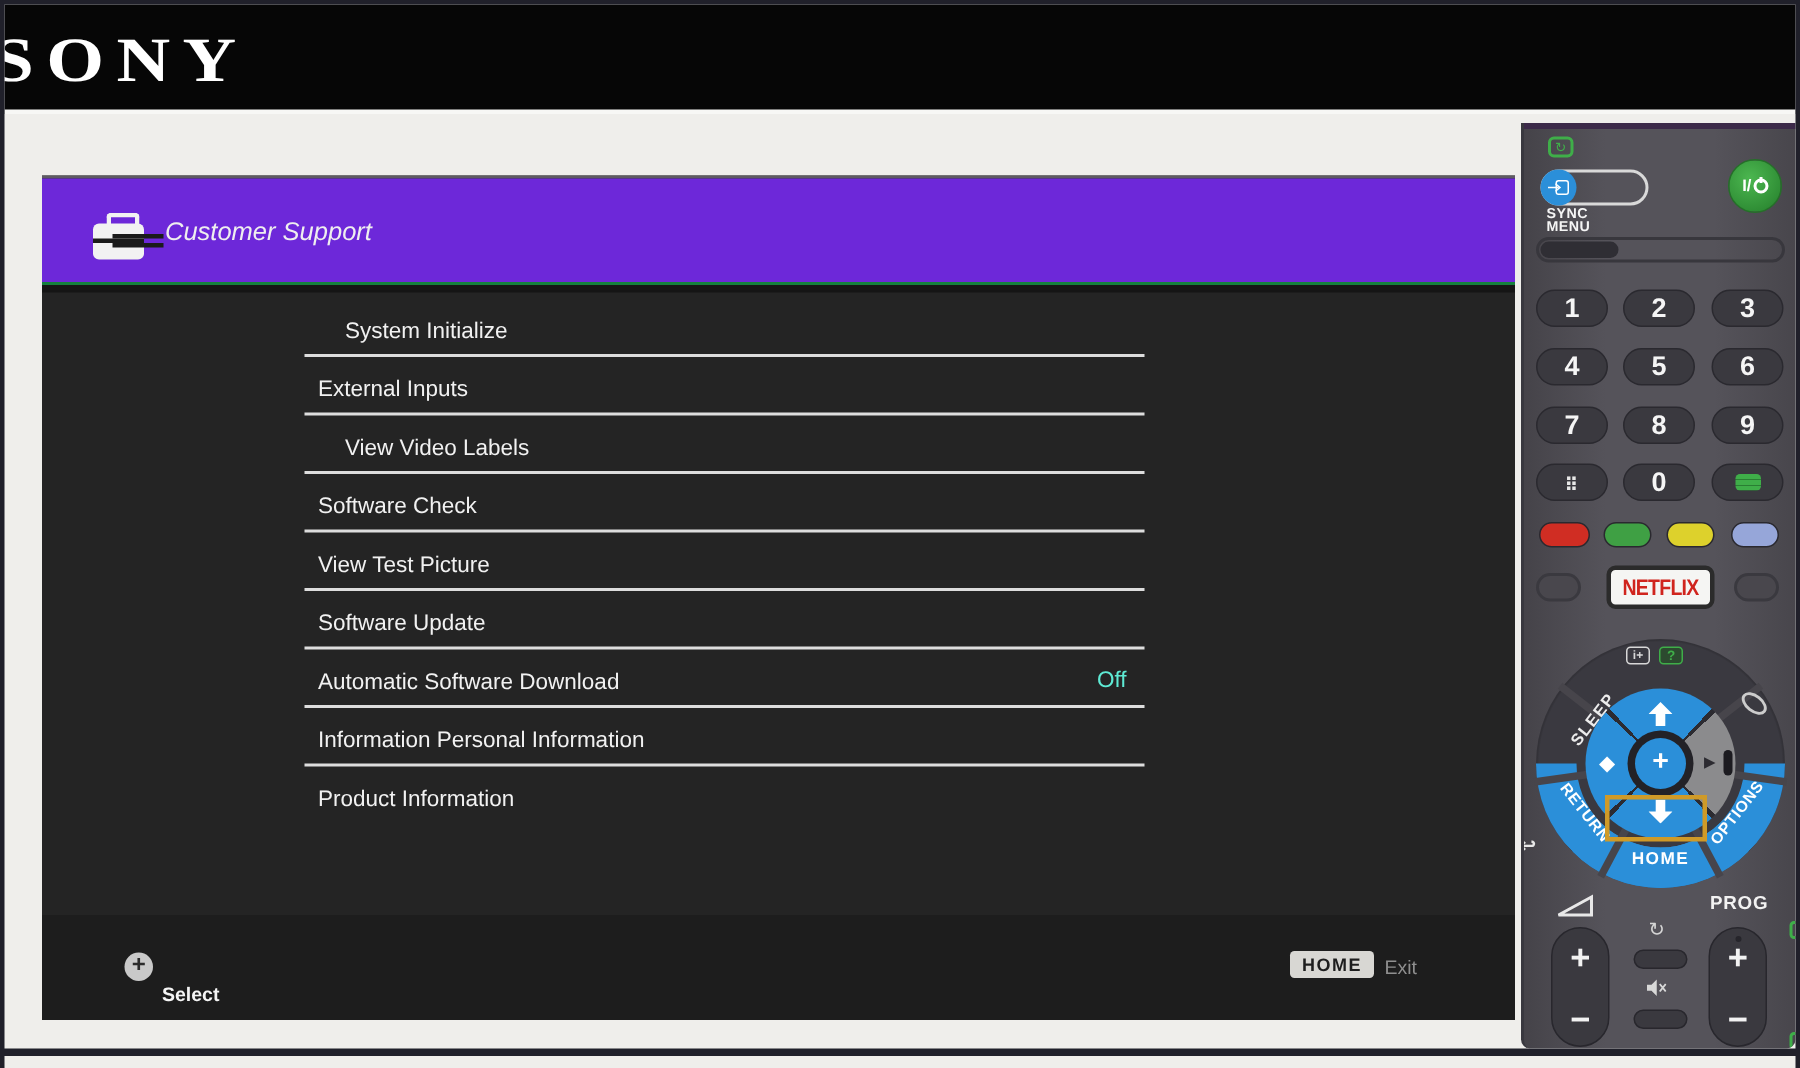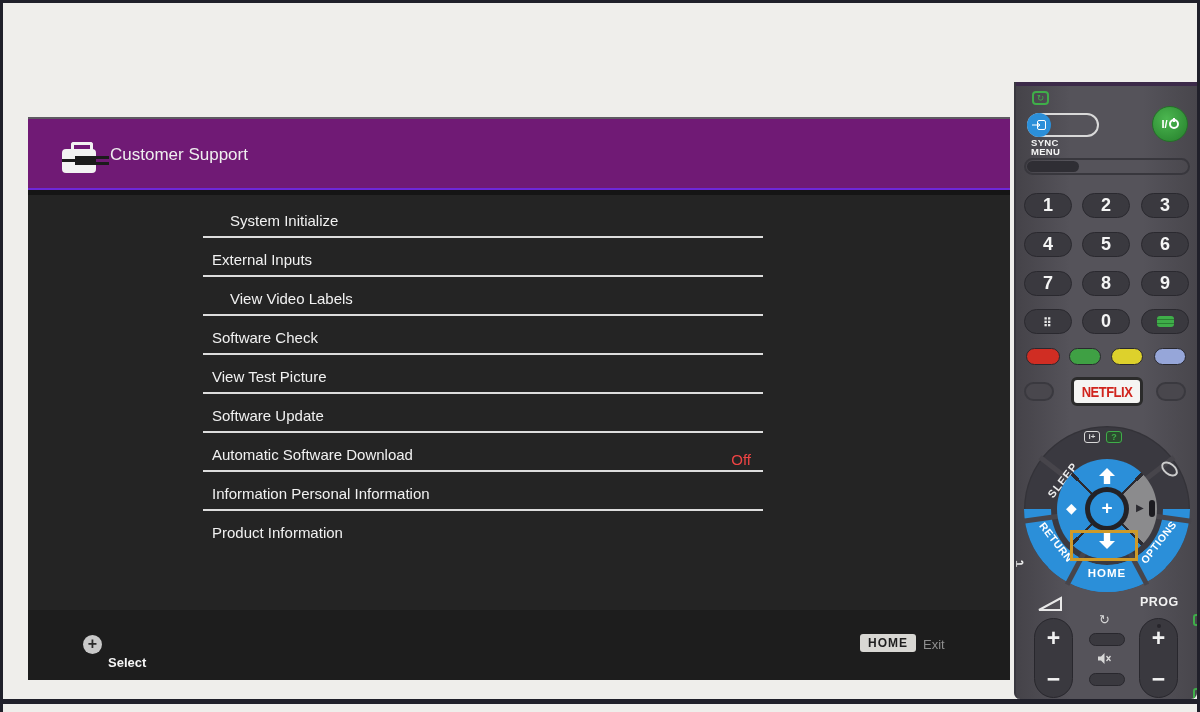--- a/index.html
+++ b/index.html
@@ -14,35 +14,35 @@
 
   
   .topbar { position:absolute; left:3px; top:3px; width:1194px; height:73px; background:#060606;
             border-bottom:3px solid #f7f7f5; }
   .sony-logo { position:absolute; left:-8px; top:14px; color:#ffffff; font-family:"Liberation Serif", serif;
                font-weight:bold; font-size:42px; letter-spacing:7px; transform:scaleX(1.18); transform-origin:left center; }
 
   
   .tv { position:absolute; left:28px; top:117px; width:982px; height:563px; background:#242424;
         border-top:2px solid #5e5a62; }
-  .tv-header { position:absolute; left:0; top:0; width:100%; height:71px; background:#701a75;
-               border-bottom:2px solid #6d28d9; box-shadow:0 5px 0 #151515; }
+  .tv-header { position:absolute; left:0; top:0; width:100%; height:71px; background:#6d28d9;
+               border-bottom:2px solid #15803d; box-shadow:0 5px 0 #151515;font-style:italic; }
   .briefcase { position:absolute; left:34px; top:30px; width:34px; height:24px; background:#f2f2f2; border-radius:4px; }
   .briefcase::before { content:""; position:absolute; left:9px; top:-7px; width:16px; height:10px;
                        border:3px solid #f2f2f2; border-bottom:none; border-radius:3px 3px 0 0; }
   .briefcase::after { content:""; position:absolute; left:0; top:10px; width:34px; height:3px; background:#1b1b1b;
                       box-shadow: 13px -3px 0 -0px #1b1b1b, 13px 3px 0 0px #1b1b1b; }
   .tv-title { position:absolute; left:82px; top:26px; color:#efefef; font-size:17px; }
 
   
   .menu { position:absolute; left:175px; top:80px; width:560px; }
   .mrow { position:relative; height:39px; }
   .mrow .lbl { position:absolute; left:9px; bottom:9px; color:#f1f1f1; font-size:15px; white-space:nowrap; }
   .mrow.indent .lbl { left:27px; }
-  .mrow .val { position:absolute; right:12px; bottom:4px; color:#ef4444; font-size:15px; }
+  .mrow .val { position:absolute; right:12px; bottom:10px; color:#5eead4; font-size:15px; }
   .mrow .line { position:absolute; left:0; bottom:0; width:100%; height:2px; background:#dddddd; }
   .selbox { position:absolute; left:0; bottom:1px; width:100%; height:28px; background:#f3f2ee;
             border:1px solid #7e7e7e; }
   .mrow.selected .lbl { color:#141414; bottom:6px; z-index:2; }
 
   
   .tv-footer { position:absolute; left:0; bottom:0; width:100%; height:70px; background:#1d1d1d; }
   .sel-ico { position:absolute; left:55px; top:25px; width:19px; height:19px; background:#c9c9c9; border-radius:50%;
              color:#2a2a2a; font-size:16px; font-weight:bold; text-align:center; line-height:18px; }
   .sel-lbl { position:absolute; left:80px; top:45px; color:#f5f5f5; font-size:13px; font-weight:bold; }
@@ -144,20 +144,23 @@
                border-radius:7px; }
   .sync-ico { position:absolute; left:83px; top:530px; color:#d5d5d5; font-size:13px; }
   .mute-ico { position:absolute; left:81px; top:570px; }
   .edge-ico { position:absolute; left:177px; width:14px; height:12px; border:2px solid #3fae49; border-radius:3px; }
 </style>
 </head>
 <body>
 
 <div class="page">
 
+  <div class="topbar">
+    <div class="sony-logo">SONY</div>
+  </div>
 
   <div class="tv">
     <div class="tv-header">
       <div class="briefcase"></div>
       <div class="tv-title">Customer Support</div>
     </div>
 
     <div class="menu">
       <div class="mrow indent">
         <span class="lbl">System Initialize</span>

